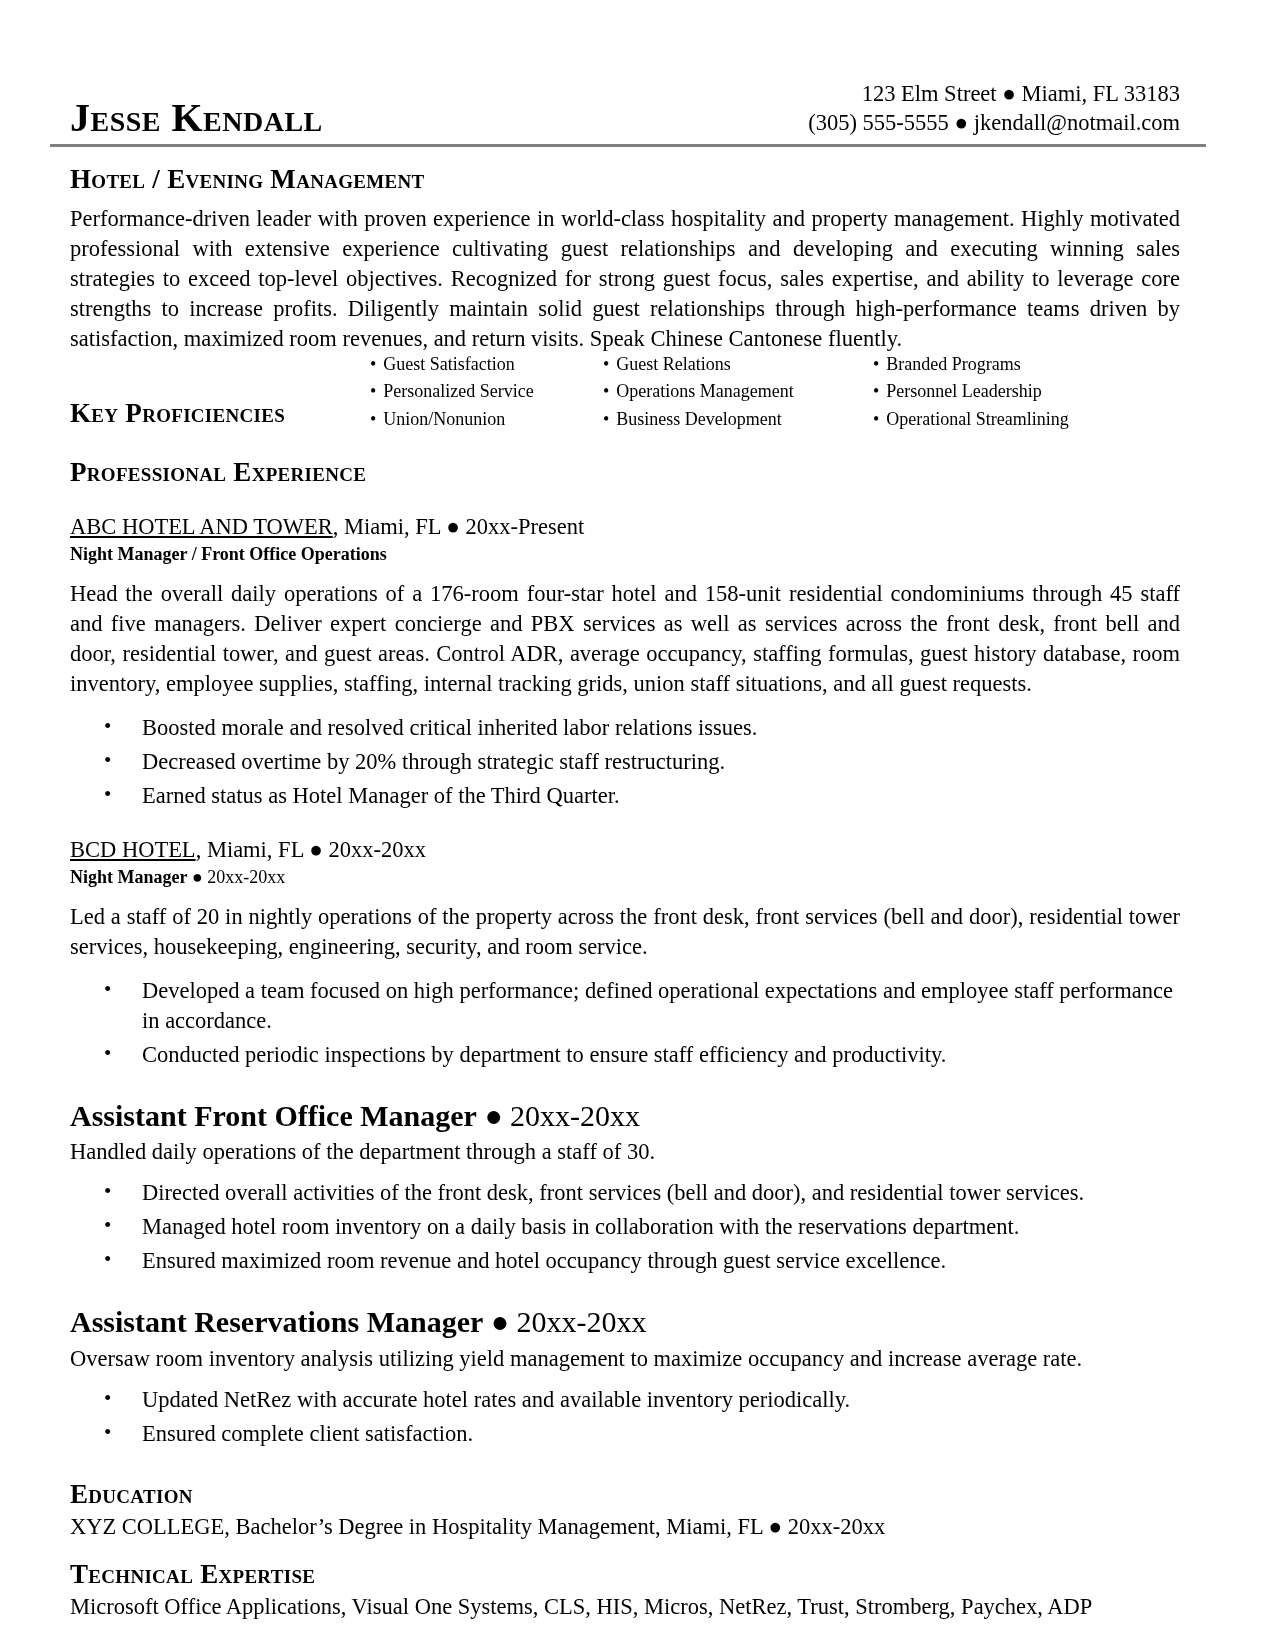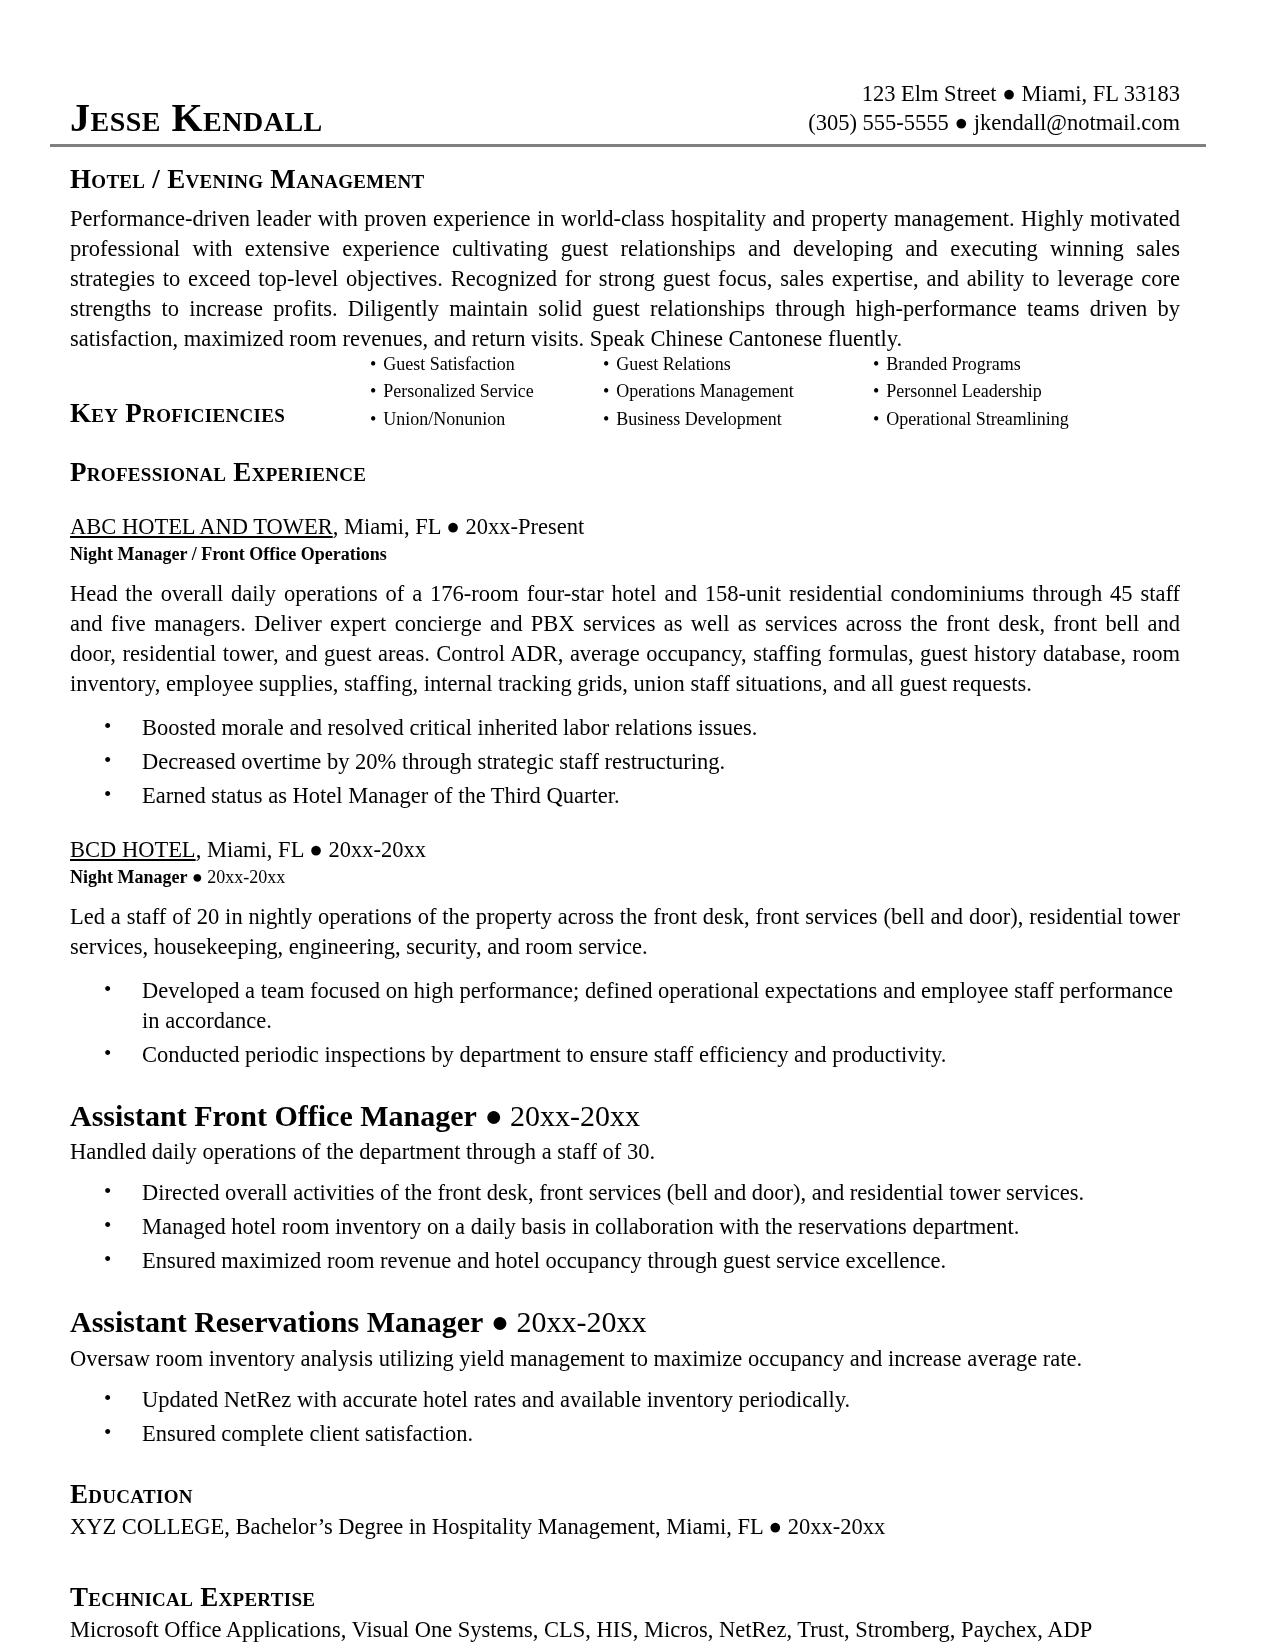--- a/index.html
+++ b/index.html
@@ -155,21 +155,21 @@
   ul.bullets li::before {
     content: "\2022";
     position: absolute;
     left: 34px;
     top: -1px;
     font-size: 21px;
   }
 
   
   .edu-head { margin-top: 30px; }
-  .tech-head { margin-top: 40px; }
+  .tech-head { margin-top: 17px; }
 </style>
 </head>
 <body>
 
 <div class="page">
 
   <div class="header-row">
     <div class="name">Jesse Kendall</div>
     <div class="contact">
       <div>123 Elm Street ● Miami, FL 33183</div>

